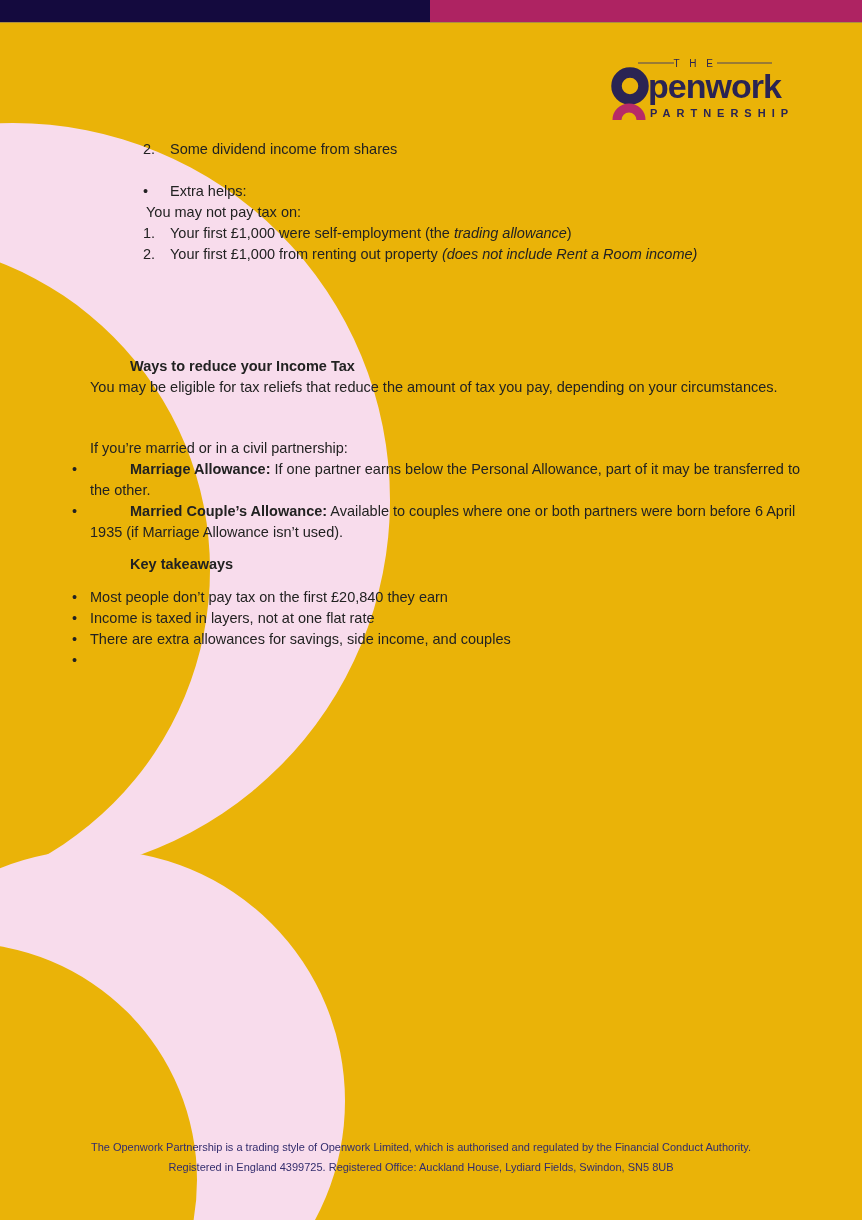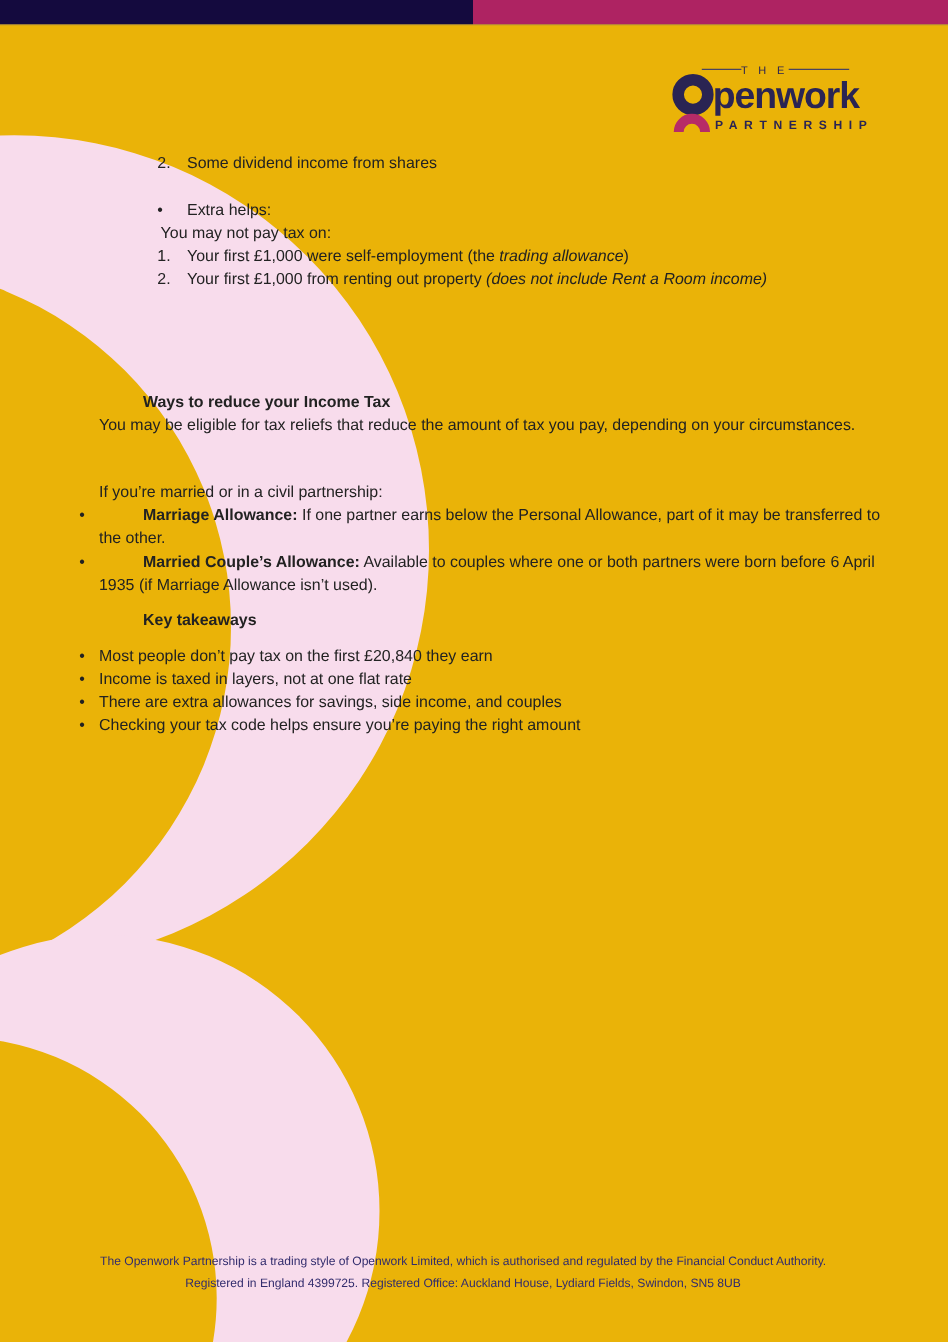--- a/index.html
+++ b/index.html
@@ -104,19 +104,18 @@
   <div class="bullet-block" style="left:90px;top:608px;">
     <span class="dot">•</span>
     <span>Income is taxed in layers, not at one flat rate</span>
   </div>
   <div class="bullet-block" style="left:90px;top:629px;">
     <span class="dot">•</span>
     <span>There are extra allowances for savings, side income, and couples</span>
   </div>
   <div class="bullet-block" style="left:90px;top:650px;">
     <span class="dot">•</span>
-    <span>Checking your tax code helps ensure you’re paying the right amount</span>
   </div>
 
   <div class="footer-line" style="top:1141px;">The Openwork Partnership is a trading style of Openwork Limited, which is authorised and regulated by the Financial Conduct Authority.</div>
   <div class="footer-line" style="top:1161px;text-align:center;">Registered in England 4399725. Registered Office: Auckland House, Lydiard Fields, Swindon, SN5 8UB</div>
 
 </div>
 
 </body></html>

